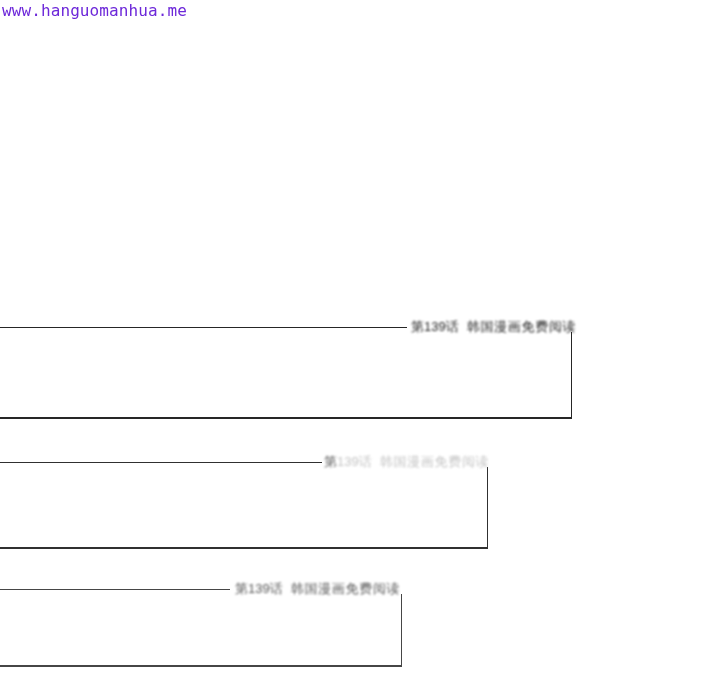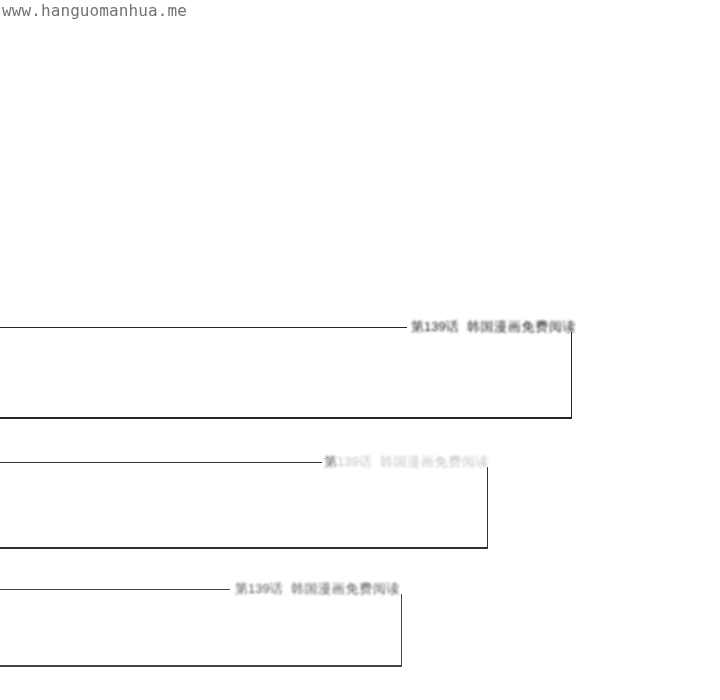--- a/index.html
+++ b/index.html
@@ -53,21 +53,21 @@
     line-height: 15px;
     filter: blur(1.3px);
     color: var(--caption-color);
   }
   .cap-lead { color: var(--lead-color); }
   .cap-title { margin-left: 8px; letter-spacing: 0.7px; }
 </style>
 </head>
 <body>
 
-<div class="site-url" style="color: #737373;">www.hanguomanhua.me</div>
+<div class="site-url" style="color: #6d28d9;">www.hanguomanhua.me</div>
 
 <div class="broken-img-box" style="top: 327px; height: 92px; width: 572px; --border-color: #262626; --caption-color: #1b1b1b; --lead-color: #1b1b1b;">
   <div class="b-top" style="width:407px"></div>
   <div class="b-right"></div>
   <div class="b-bottom"></div>
   <div class="alt-caption" style="left:411px">
     <span class="cap-lead">第</span><span>139话</span><span class="cap-title">韩国漫画免费阅读</span>
   </div>
 </div>
 

